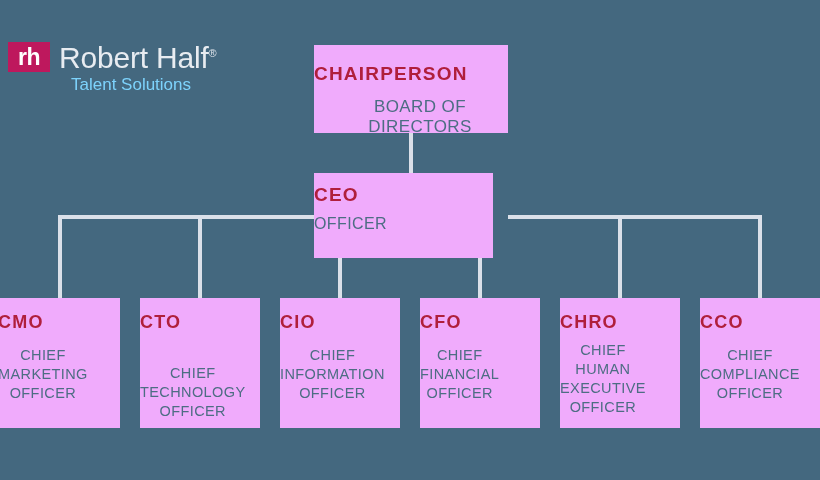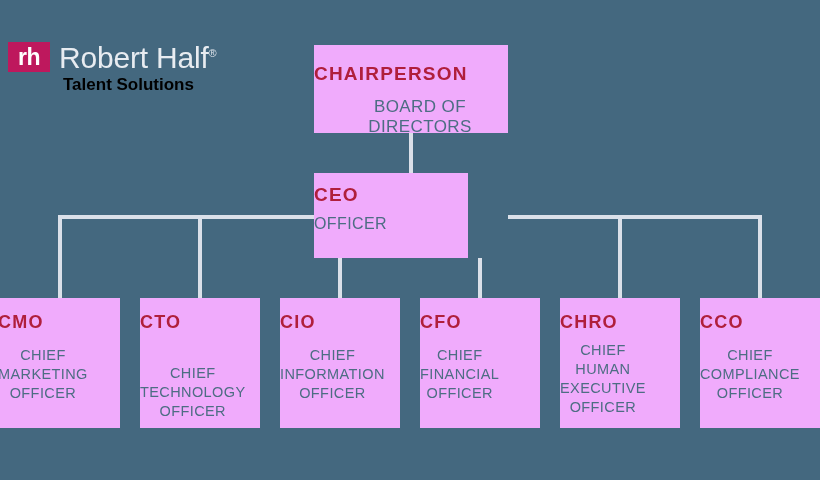--- a/index.html
+++ b/index.html
@@ -52,27 +52,26 @@
     line-height: 32px;
     white-space: nowrap;
     letter-spacing: -0.2px;
   }
   #logo-reg {
     font-size: 11px;
     vertical-align: super;
     color: #dbe1e8;
   }
   #logo-secondary {
-    color: #000000;
+    color: #7dd3fc;
     font-size: 17px;
     line-height: 20px;
     white-space: nowrap;
     margin-top: 1px;
-    margin-left: 4px;
-    font-weight: bold;
+    margin-left: 12px;
   }
 
   
   .connector {
     position: absolute;
     background: #dbe0e9;
   }
 
   
   .node {
@@ -111,21 +110,21 @@
     font-size: 17px;
     margin-top: 12px;
     line-height: 20px;
     margin-left: 18px;
   }
 
   
   #node-ceo {
     left: 314px;
     top: 173px;
-    width: 154px;
+    width: 179px;
     height: 85px;
     justify-content: flex-start;
     padding-top: 11px;
   }
   #node-ceo .node-title { font-size: 19px; }
   #node-ceo .node-subtitle {
     font-size: 16px;
     margin-top: 8px;
     line-height: 20px;
   }

